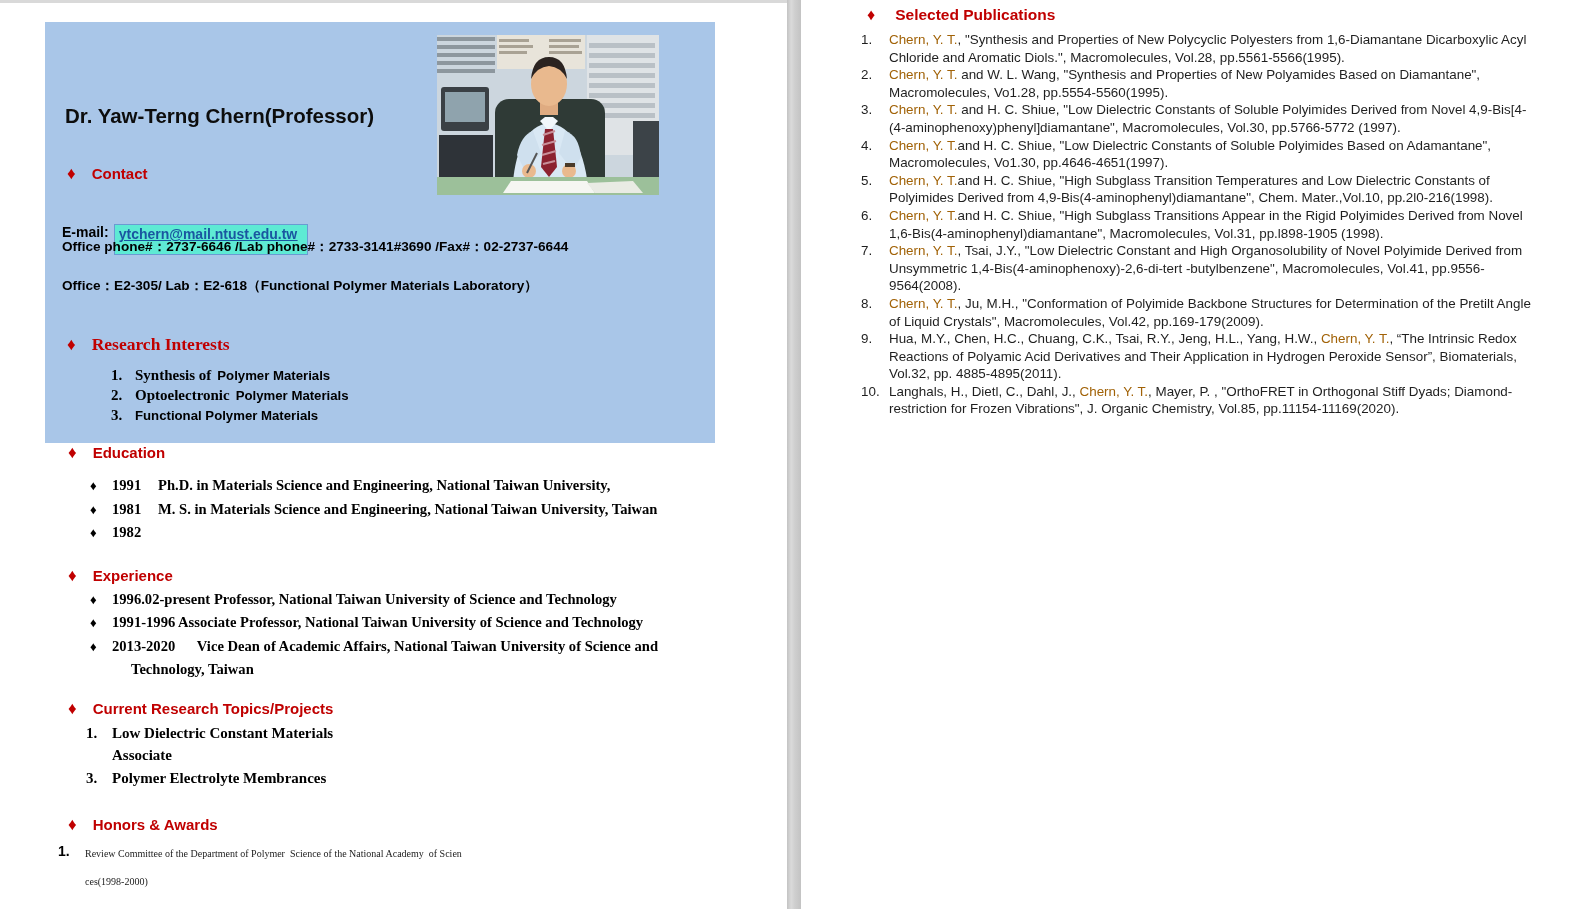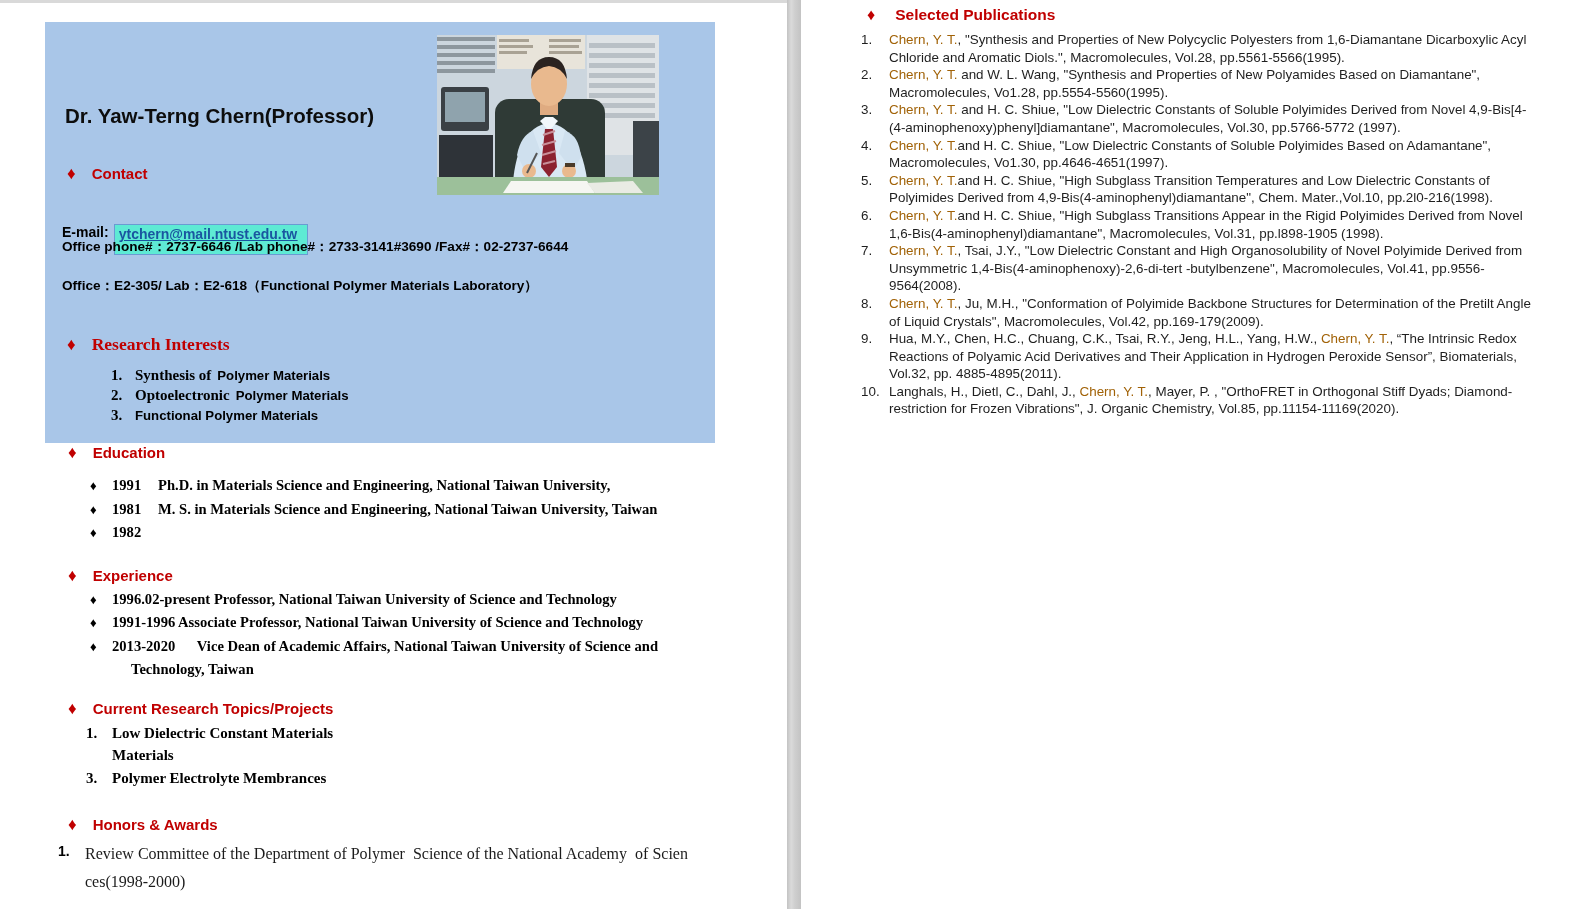--- a/index.html
+++ b/index.html
@@ -65,21 +65,21 @@
   .topics-list{position:absolute;left:86px;top:722px;list-style:none;margin:0;padding:0;
     font-family:"Liberation Serif",serif;font-weight:700;font-size:15px;}
   .topic-item{line-height:22.4px;}
   .topic-line1{display:flex;align-items:baseline;}
   .topic-num{width:26px;}
   .topic-cont{margin-left:26px;}
 
   
   .honors-item{position:absolute;left:58px;top:840px;display:grid;grid-template-columns:27px 1fr;width:680px;}
   .honors-num{font-weight:700;font-size:14px;padding-top:3px;}
-  .honors-text{font-family:"Liberation Serif",serif;font-size:16px;color:#1b1b1b;line-height:28px;white-space:pre-wrap;}
+  .honors-text{font-family:"Liberation Serif",serif;font-size:10px;color:#1b1b1b;line-height:28px;white-space:pre-wrap;}
 
   
   .pub-list{position:absolute;left:60px;top:31px;width:672px;list-style:none;margin:0;padding:0;
     font-size:13.4px;line-height:17.6px;color:#1f1f1f;}
   .pub-item{display:grid;grid-template-columns:28px 1fr;}
   a.pub-link{color:#a16207;cursor:pointer;}
 </style>
 </head>
 <body>
 
@@ -238,21 +238,21 @@
   <div class="sec-head head-topics">
     <span class="diamond">♦</span>
     <span>Current Research Topics/Projects</span>
   </div>
   <ol class="topics-list">
       <li class="topic-item">
         <div class="topic-line1">
           <span class="topic-num">1.</span>
           <span class="topic-text">Low Dielectric Constant Materials</span>
         </div>
-        <div class="topic-cont">Materials</div>
+        <div class="topic-cont">Associate</div>
       </li>
       <li class="topic-item">
         <div class="topic-line1">
           <span class="topic-num">3.</span>
           <span class="topic-text">Polymer Electrolyte Membrances</span>
         </div>
       </li>
     </ol>
 
   <div class="sec-head head-honors">

